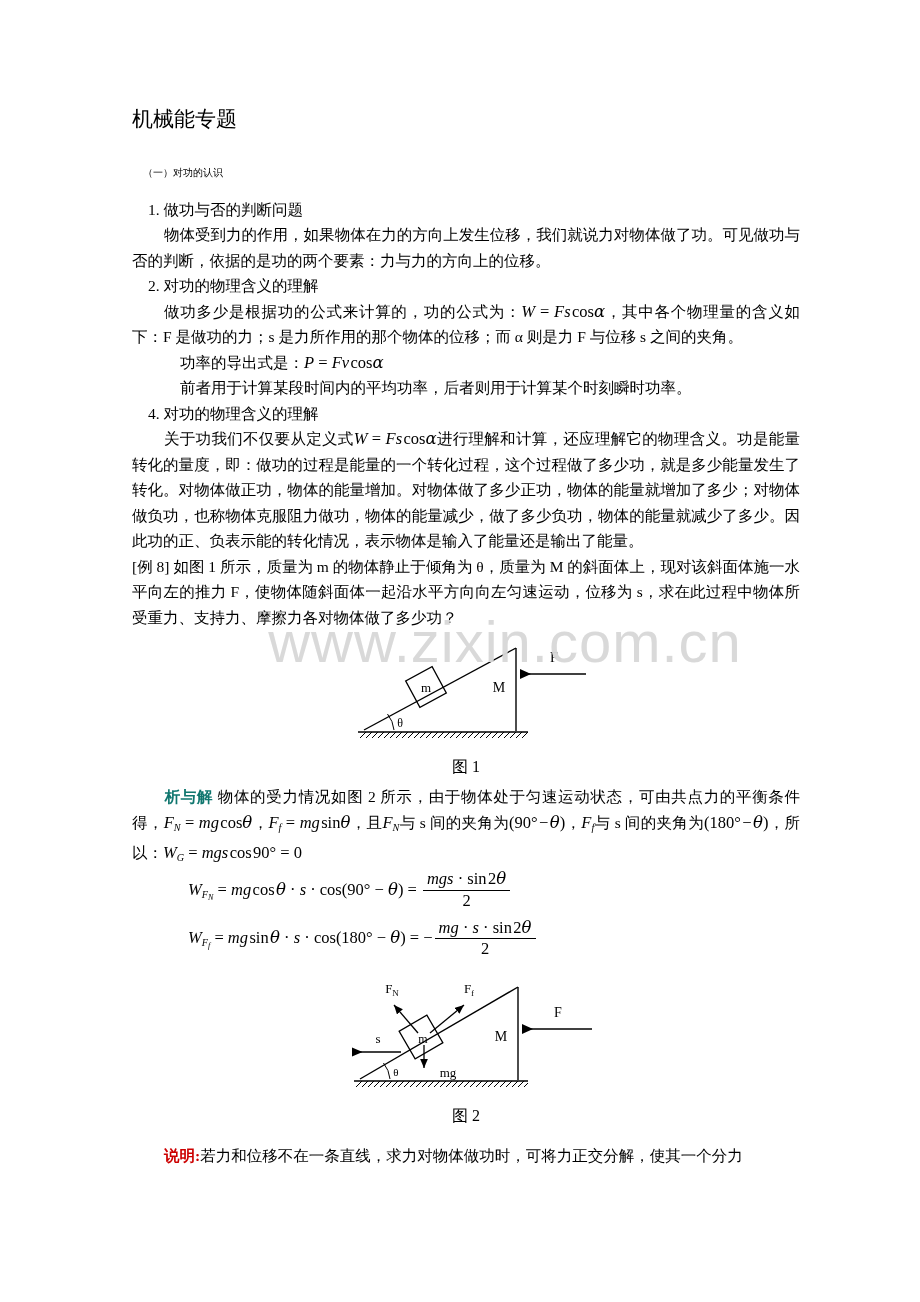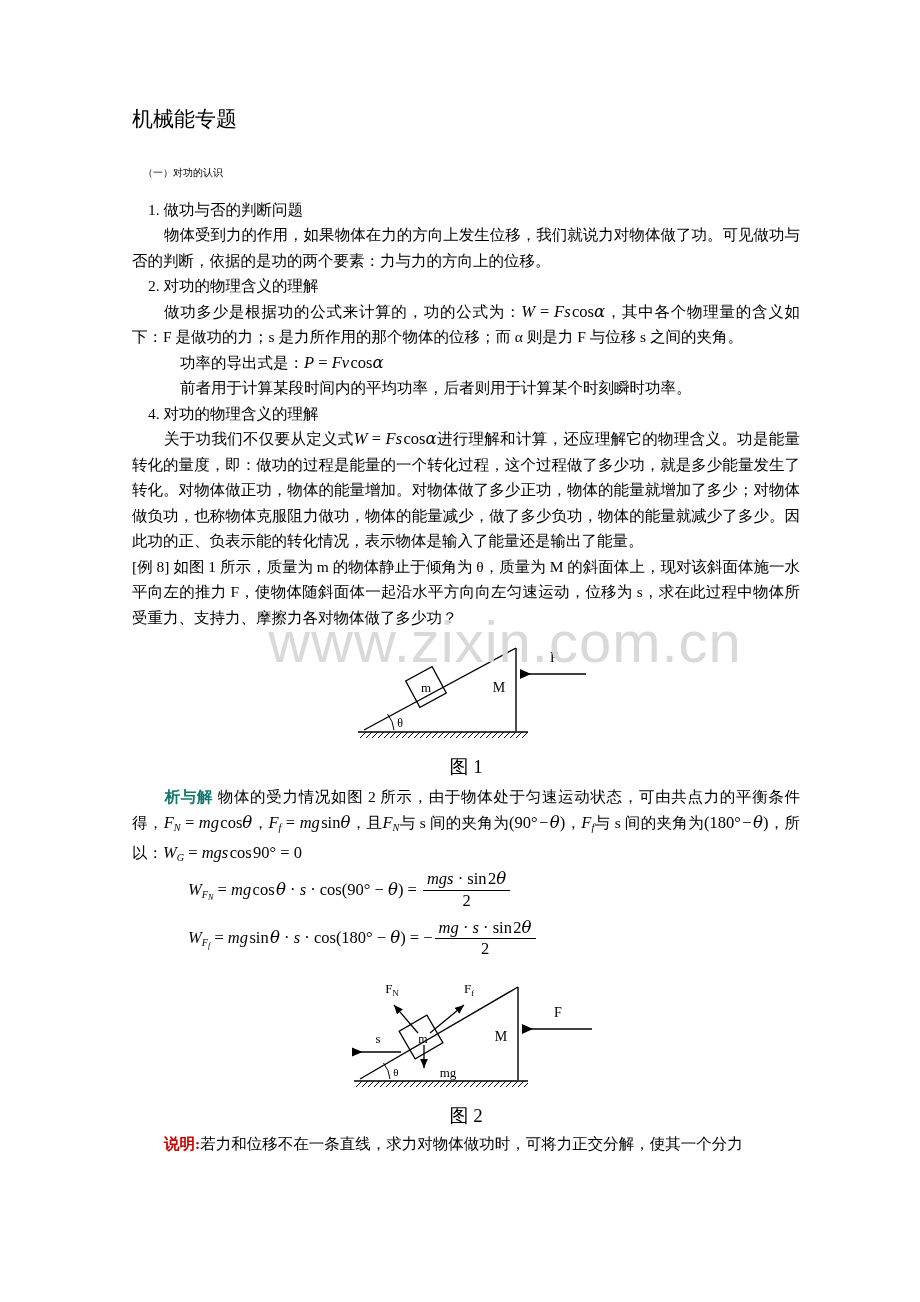--- a/index.html
+++ b/index.html
@@ -134,21 +134,21 @@
   }
   .inlineblk { white-space: nowrap; }
 
   
   .figwrap {
     position: relative;
     width: 100%;
     text-align: center;
   }
   .figcap {
-    font-size: 19px;
+    font-size: 16px;
     line-height: 22px;
     text-align: center;
     margin: 0;
   }
 
   svg { display: inline-block; }
   svg text { font-family: "Liberation Serif", "DejaVu Serif", serif; }
 </style>
 </head>
 <body>
@@ -322,16 +322,16 @@
 
         <line x1="95" y1="81" x2="46" y2="81" stroke="#000" stroke-width="1.3" marker-end="url(#arrL2)"></line>
         <text x="72" y="72" font-size="13" text-anchor="middle">s</text>
 
         <line x1="286" y1="58" x2="216" y2="58" stroke="#000" stroke-width="1.4" marker-end="url(#arrL2)"></line>
         <text x="252" y="46" font-size="14" text-anchor="middle">F</text>
       </svg>
       <p class="figcap">图 2</p>
     </div>
 
-    <p class="para" style="margin-top:4px"><span style="display:inline-block;width:32px"></span><span class="redlab-sm">说明:</span><span>若力和位移不在一条直线，求力对物体做功时，可将力正交分解，使其一个分力</span></p>
+    <p class="para" style="margin-top:16px"><span style="display:inline-block;width:32px"></span><span class="redlab-sm">说明:</span><span>若力和位移不在一条直线，求力对物体做功时，可将力正交分解，使其一个分力</span></p>
 
   </div>
 </div>
 
 </body></html>

